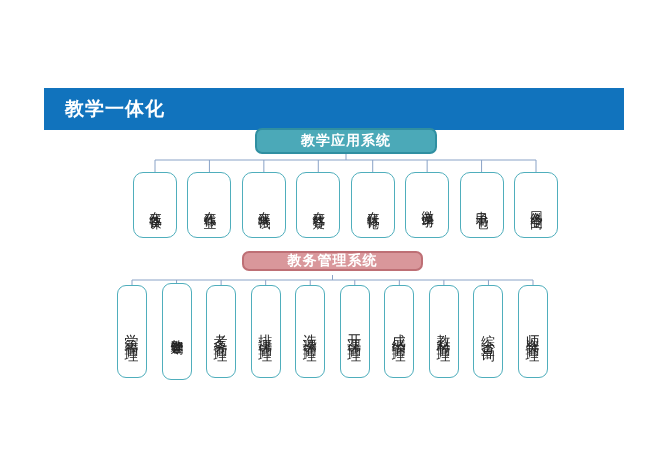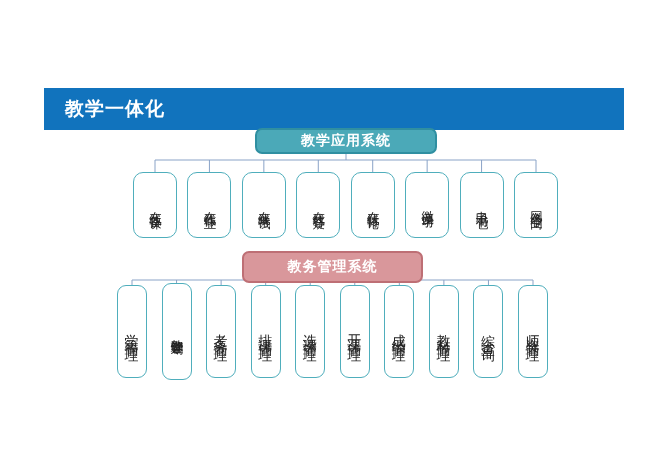--- a/index.html
+++ b/index.html
@@ -82,21 +82,21 @@
     </svg>
 
   <div class="header-bar">
     <span class="title">教学一体化</span>
   </div>
 
   <div class="parent-node teal" id="parent-0" style="left: 255px; top: 128px; width: 182px; height: 26px;">
     <span>教学应用系统</span>
   </div>
 
-  <div class="parent-node pink" id="parent-1" style="left: 242px; top: 251px; width: 181px; height: 32px;">
+  <div class="parent-node pink" id="parent-1" style="left: 242px; top: 251px; width: 181px; height: 20px;">
     <span>教务管理系统</span>
   </div>
 <div class="child-node row1" style="left: 133px; top: 172px; width: 44px; height: 66px;">
       <span class="vlabel">在线备课</span>
     </div>
     <div class="child-node row1" style="left: 187.429px; top: 172px; width: 44px; height: 66px;">
       <span class="vlabel">在线作业</span>
     </div>
     <div class="child-node row1" style="left: 241.857px; top: 172px; width: 44px; height: 66px;">
       <span class="vlabel">在线考试</span>

